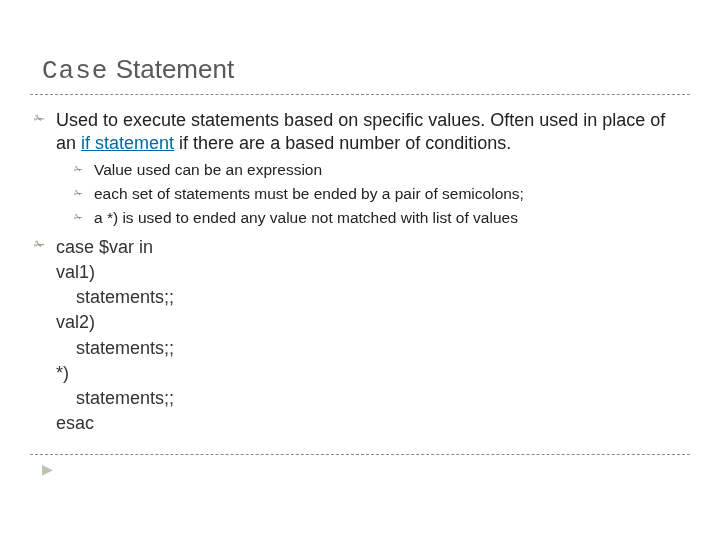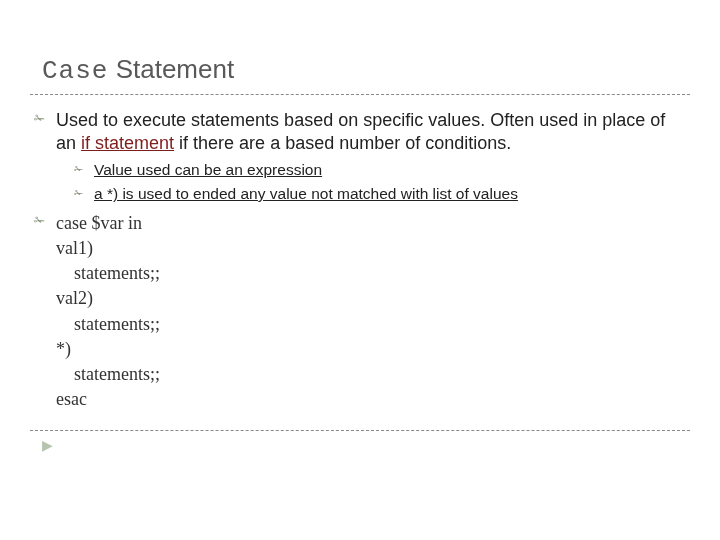--- a/index.html
+++ b/index.html
@@ -56,47 +56,46 @@
     position: absolute;
     left: 0;
     top: 2px;
     color: #7a8a6e;
     font-size: 13px;
   }
   .inner-list {
     list-style: none;
     margin: 6px 0 6px 18px;
     padding: 0;
-    text-decoration: underline;
   }
   .inner-list > li {
     position: relative;
     padding-left: 20px;
     margin-bottom: 3px;
     font-size: 15.5px;
     line-height: 1.35;
     color: #222;
   }
   .inner-list > li::before {
     content: "\2701";
     position: absolute;
     left: 0;
     top: 2px;
     color: #7a8a6e;
     font-size: 11px;
   }
   .link {
-    color: #7f1d1d;
+    color: #0369a1;
     text-decoration: underline;
   }
   .mono {
     font-family: "Courier New", Courier, monospace;
   }
   .code-block {
-    font-family: Liberation Serif, serif;
+    font-family: Liberation Sans, sans-serif;
     font-size: 18px;
     line-height: 1.4;
     color: #333;
     white-space: pre;
     margin: 0;
   }
   .foot-mark {
     margin-left: 12px;
     color: #b9c4af;
     font-size: 14px;
@@ -111,20 +110,21 @@
     <span class="mono">Case</span><span> Statement</span>
   </h1>
 
   <hr class="hr">
 
   <ul class="outer-list">
     <li>
       <span>Used to execute statements based on specific values. Often used in place of an </span><span class="link">if statement</span><span> if there are a based number of conditions.</span>
       <ul class="inner-list">
         <li>Value used can be an expression</li>
+        <li>each set of statements must be ended by a pair of semicolons;</li>
         <li>a *) is used to ended any value not matched with list of values</li>
       </ul>
     </li>
     <li>
       <pre class="code-block">case $var in
 val1)
     statements;;
 val2)
     statements;;
 *)

